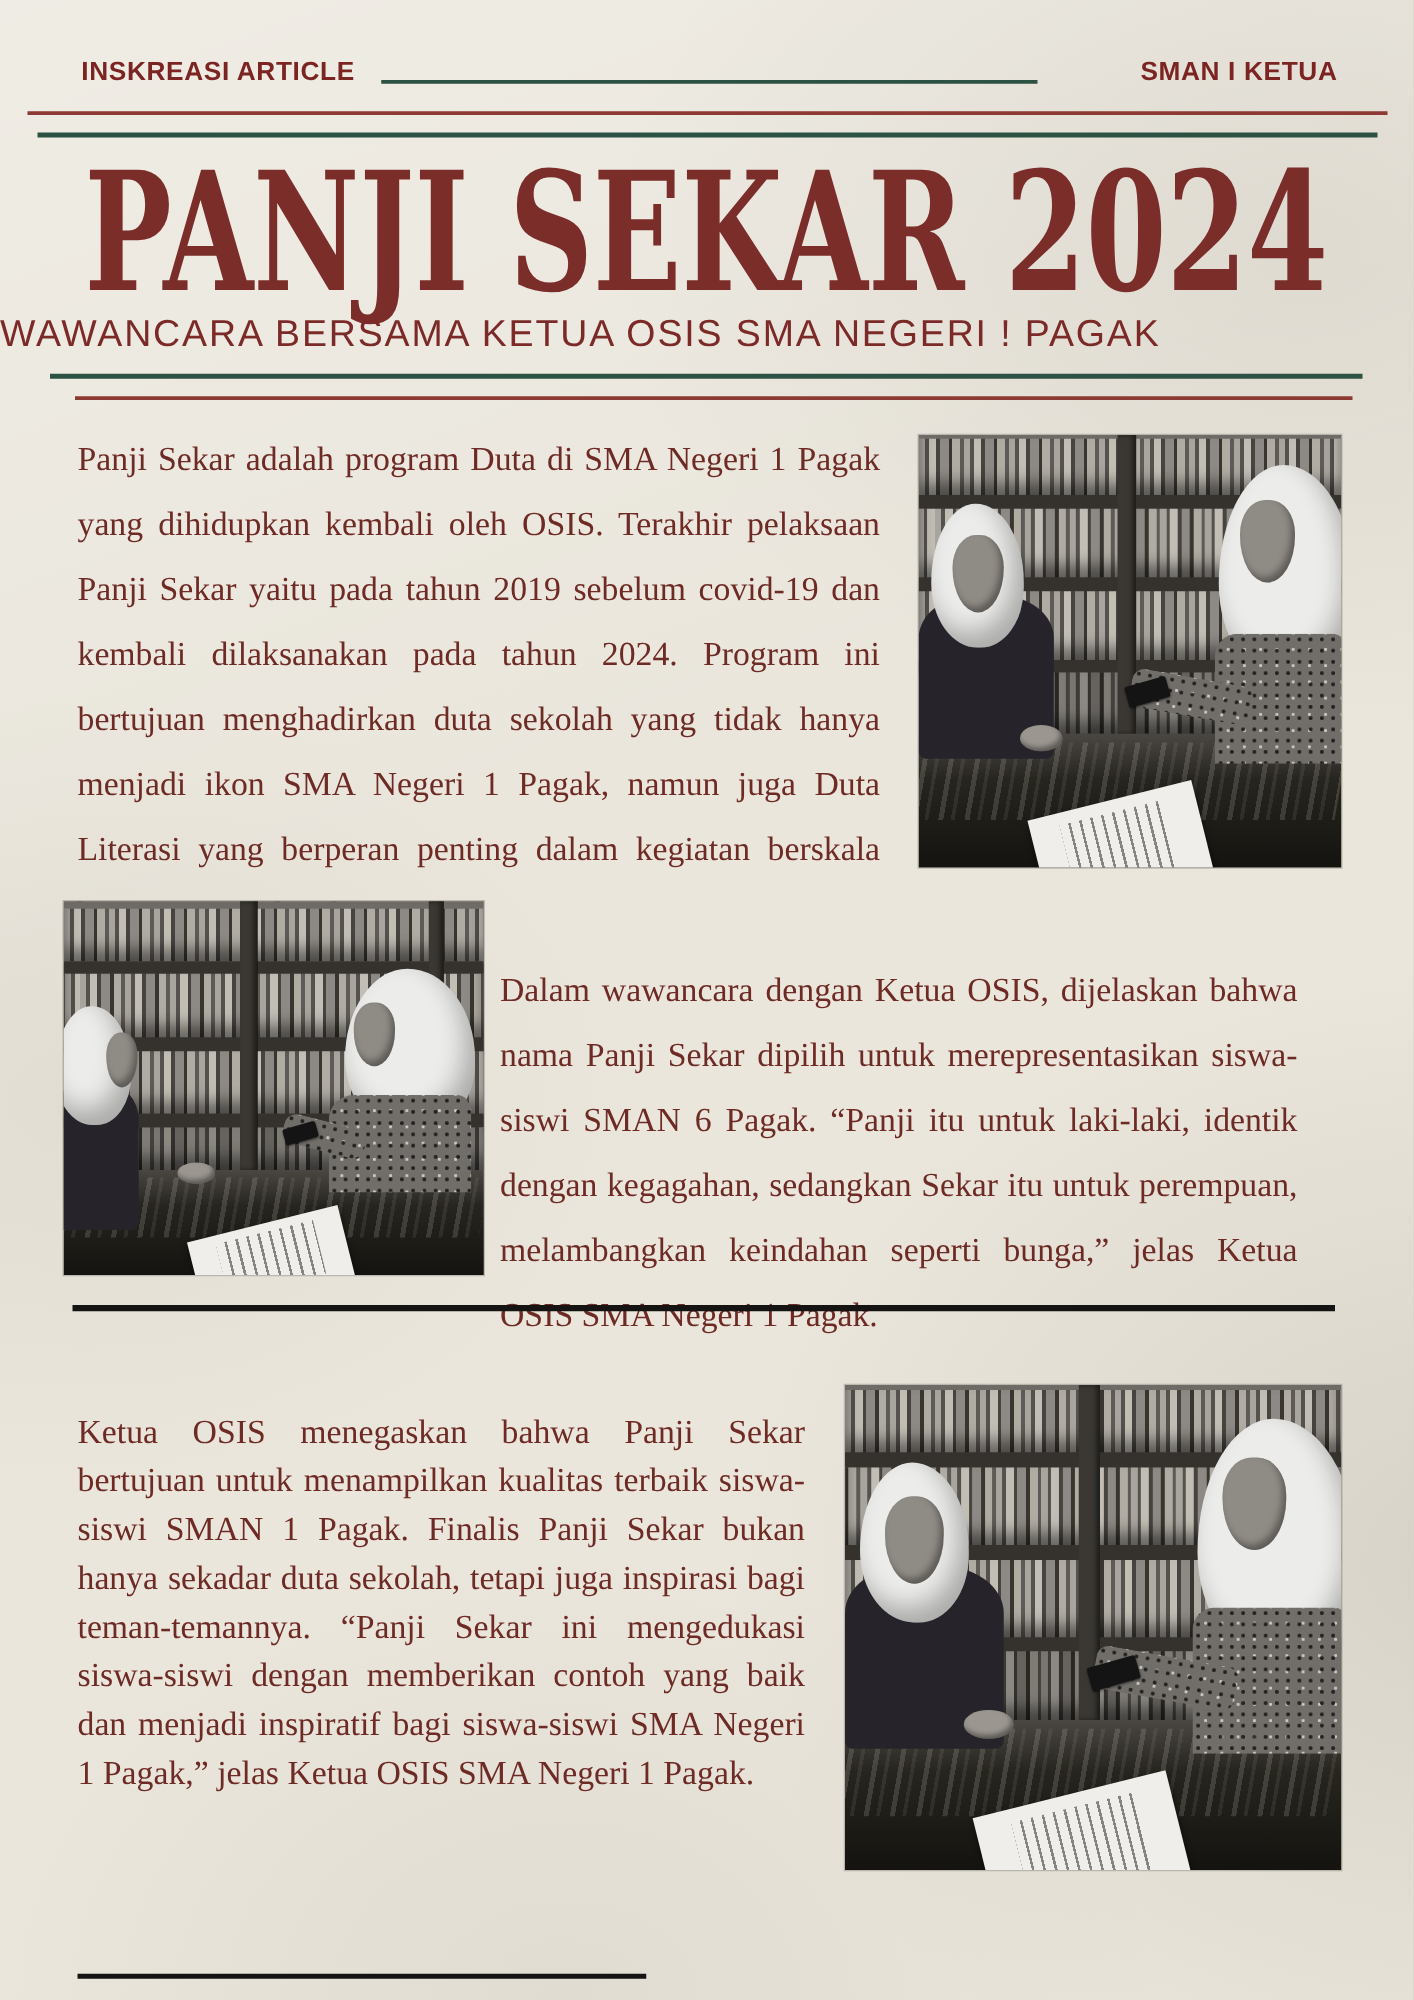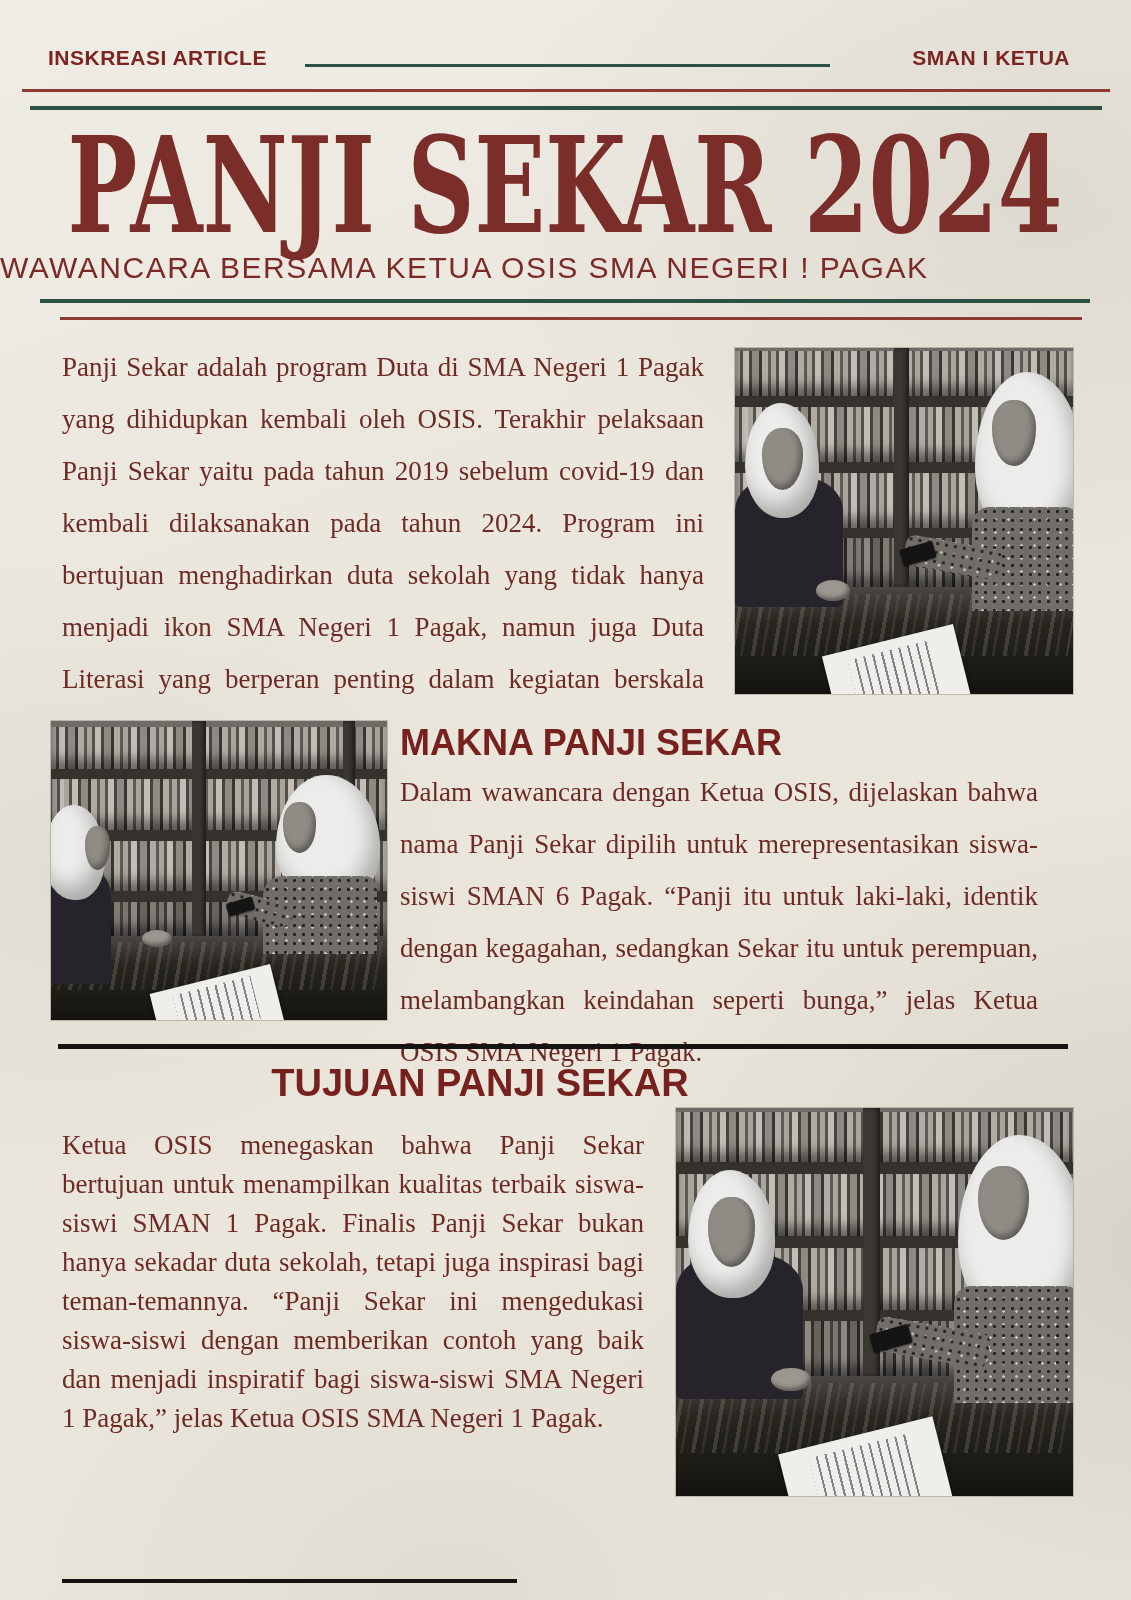--- a/index.html
+++ b/index.html
@@ -58,21 +58,21 @@
   .phone{background:#141414;border-radius:2px;transform:rotate(-16deg);box-shadow:0 1px 2px rgba(0,0,0,.6);}
   .paper{background:#efeeea;transform:rotate(-14deg);box-shadow:0 2px 5px rgba(0,0,0,.55);}
   .paper:before{content:"";position:absolute;left:18%;top:12%;right:18%;bottom:14%;
     background:repeating-linear-gradient(90deg,transparent 0 7px,rgba(45,45,45,.55) 7px 9px);}
 </style>
 </head>
 <body>
 
 <div class="page">
 
-  <div class="abs kicker" style="left:48px;top:46px">INSKREASI ARTICLE</div>
+  <div class="abs kicker" style="left:65px;top:46px">INSKREASI ARTICLE</div>
   <div class="rule green" style="left:305px;top:64px;width:525px;height:3px"></div>
   <div class="abs kicker" style="right:61px;top:46px">SMAN I KETUA</div>
 
   <div class="rule red" style="left:22px;top:89px;width:1088px;height:3px"></div>
   <div class="rule green" style="left:30px;top:106px;width:1072px;height:4px"></div>
 
   <svg class="abs" style="left:60px;top:120px" width="1011" height="140" viewBox="0 0 1011 140">
     <text x="505" y="112" text-anchor="middle" font-family="DejaVu Serif, serif" font-weight="bold" font-size="132" fill="#7b2d2a" textLength="995" lengthAdjust="spacingAndGlyphs">PANJI SEKAR 2024</text>
   </svg>
   <div class="abs subtitle" style="left:0;top:251px;width:1131px">WAWANCARA BERSAMA KETUA OSIS SMA NEGERI ! PAGAK</div>
@@ -124,26 +124,24 @@
     <div class="ph-el face" style="left:10%;top:35%;width:7.5%;height:15%"></div>
     <div class="ph-el hands" style="left:27%;top:70%;width:9%;height:5.5%"></div>
     <div class="ph-el hijab" style="left:67%;top:18%;width:31%;height:44%"></div>
     <div class="ph-el face" style="left:69%;top:27%;width:10%;height:17%"></div>
     <div class="ph-el batik" style="left:63%;top:52%;width:34%;height:26%;border-radius:20px 12px 0 0"></div>
     <div class="ph-el batik arm" style="left:52%;top:59%;width:20%;height:8%;transform:rotate(14deg)"></div>
     <div class="ph-el phone" style="left:52.5%;top:60%;width:8%;height:4.5%"></div>
     <div class="ph-el paper" style="left:31%;top:86%;width:37%;height:20%"></div>
   </div>
 </div>
-  <div class="abs h-section" style="left:400px;top:722px">MAKNA PANJI SEKAR</div>
   <div class="abs para" style="left:400px;top:766px;width:638px">Dalam wawancara dengan Ketua OSIS, dijelaskan bahwa nama Panji Sekar dipilih untuk merepresentasikan siswa-siswi SMAN 6 Pagak.  “Panji itu untuk laki-laki, identik dengan kegagahan, sedangkan Sekar itu untuk perempuan, melambangkan keindahan seperti bunga,”  jelas Ketua OSIS SMA Negeri 1 Pagak.</div>
 
   <div class="rule black" style="left:58px;top:1044px;width:1010px;height:5px"></div>
 
-  <div class="abs h-section" style="left:60px;top:1062px;width:840px;text-align:center;font-size:38px">TUJUAN PANJI SEKAR</div>
   <div class="abs para" style="left:62px;top:1126px;width:582px;line-height:39px">Ketua OSIS menegaskan bahwa Panji Sekar bertujuan untuk menampilkan kualitas terbaik siswa-siswi SMAN 1 Pagak. Finalis Panji Sekar bukan hanya sekadar duta sekolah, tetapi juga inspirasi bagi teman-temannya.  “Panji Sekar ini mengedukasi siswa-siswi dengan memberikan contoh yang baik dan menjadi inspiratif bagi siswa-siswi SMA Negeri 1 Pagak,”  jelas Ketua OSIS SMA Negeri 1 Pagak.</div>
   <div class="photo" style="left:676px;top:1108px;width:397px;height:388px" title="Two students in white hijabs at a glass table in the school library, bookshelves behind">
   <div class="ph-el" style="inset:0">
     <div class="ph-el row" style="top:1%;height:13%"></div>
     <div class="ph-el board" style="top:14%;height:3%"></div>
     <div class="ph-el row shift" style="top:17%;height:16%"></div>
     <div class="ph-el board" style="top:33%;height:3%"></div>
     <div class="ph-el row" style="top:36%;height:16%"></div>
     <div class="ph-el board" style="top:52%;height:3%"></div>
     <div class="ph-el row dim shift" style="top:55%;height:14%"></div>

